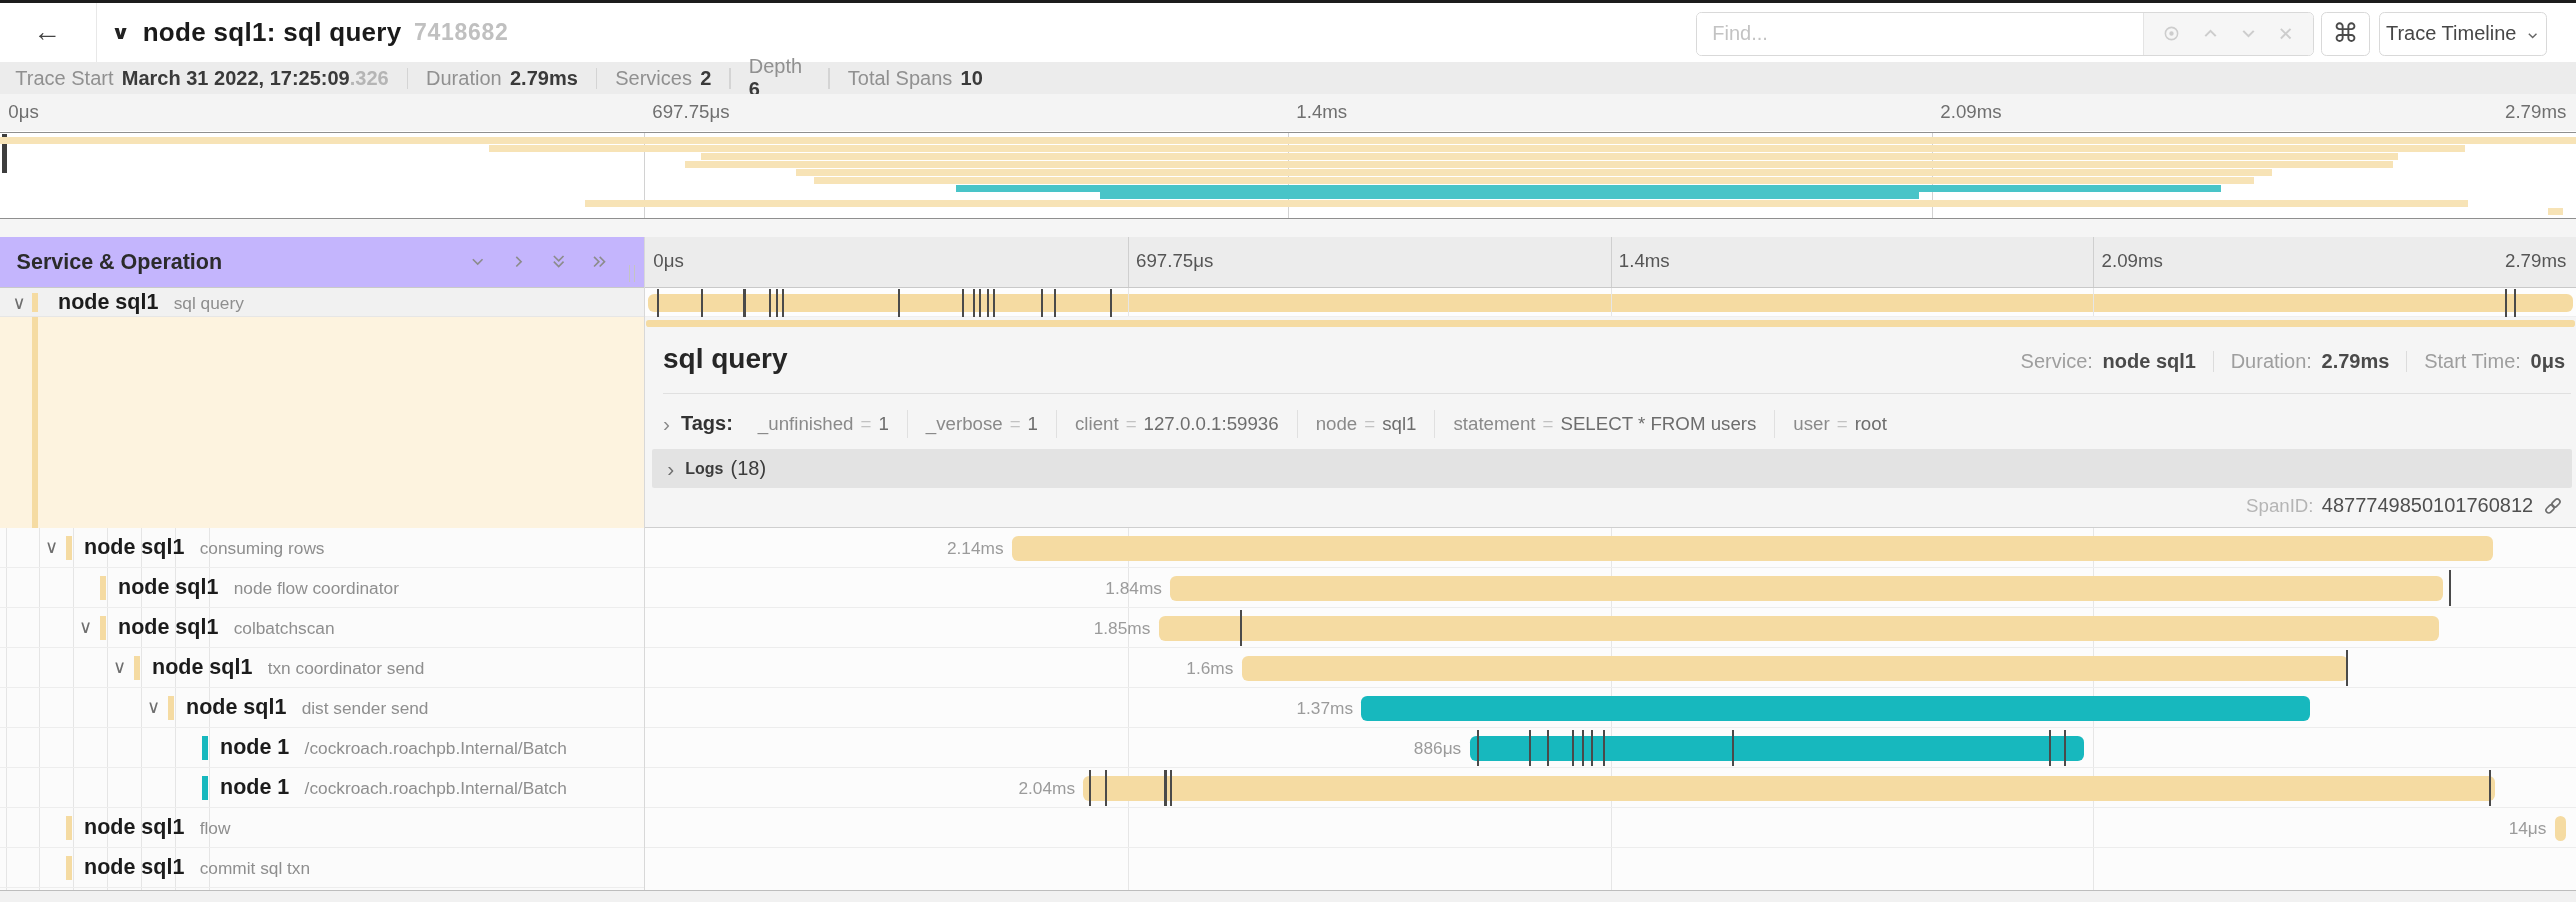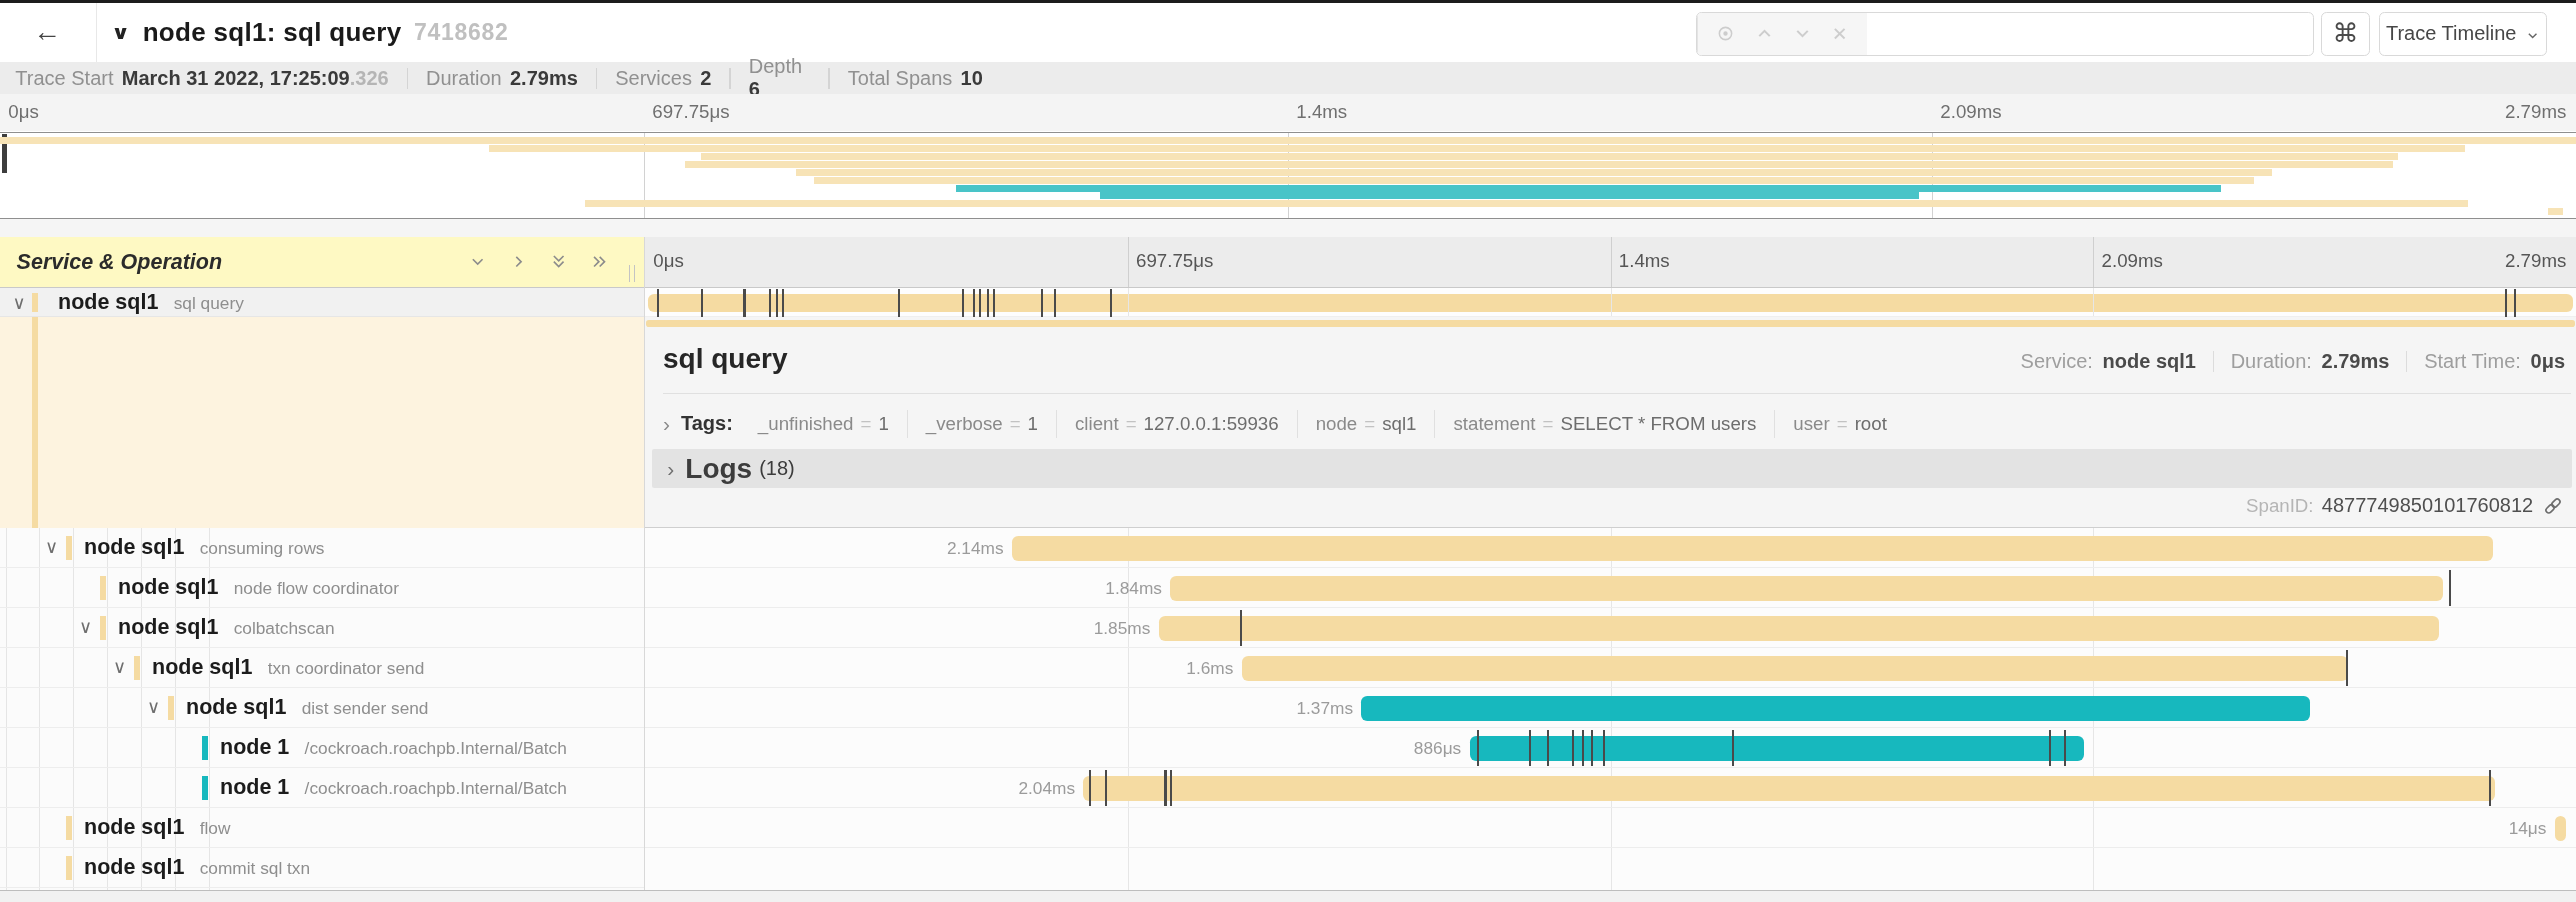--- a/index.html
+++ b/index.html
@@ -41,21 +41,21 @@
   #mini-labels{left:0;top:94px;width:100%;height:37px;background:#f4f4f4;}
   .ax-lbl{position:absolute;top:7px;font-size:18.7px;color:#6f6f6f;padding-left:8.3px;white-space:nowrap;}
   .ax-last{padding-left:0;padding-right:9.7px;}
   #mini-graph{left:0;top:132px;width:100%;height:87px;background:#fff;box-sizing:border-box;
               border-top:1.4px solid #8f8f8f;border-bottom:1.4px solid #8f8f8f;}
   #mini-graph .gcol{position:absolute;top:0;bottom:0;width:0.7px;background:#d2d2d2;}
   #mini-handle{left:2.1px;top:1.4px;width:4.9px;height:39px;background:#3d3d3d;}
   .mini-row{position:absolute;height:7px;}
   #mini-gap{left:0;top:219px;width:100%;height:18px;background:#f5f5f5;}
   
-  #sec-head-l{left:0;top:237px;width:645px;height:51px;background:#fef9c3;border-bottom:1.4px solid #c9c9c9;box-sizing:border-box;display:flex;align-items:center;font-style:italic;}
+  #sec-head-l{left:0;top:237px;width:645px;height:51px;background:#c4b5fd;border-bottom:1.4px solid #c9c9c9;box-sizing:border-box;display:flex;align-items:center;}
   #sec-title{font-size:21.5px;font-weight:bold;color:#2b2b2b;margin-left:16.6px;flex:1;}
   #sec-icons{display:flex;gap:21px;margin-right:36px;color:#8c8c8c;align-items:center;}
   #sec-icons svg{cursor:pointer;display:block;}
   #resize-handle{position:absolute;right:9.7px;bottom:5.5px;display:flex;gap:3.5px;cursor:col-resize;}
   #resize-handle i{display:block;width:1.4px;height:16.6px;background:#c4c4c4;}
   #sec-head-r{left:645px;top:237px;width:1931px;height:51px;background:#ececec;border-bottom:1.4px solid #c9c9c9;box-sizing:border-box;}
   #sec-head-r .gcol{position:absolute;top:0;bottom:0;width:0.7px;background:#cfcfcf;}
   #sec-head-r .ax-lbl{top:12.5px;color:#555;}
   
   #row1-left{left:0;top:288px;width:644px;height:29px;background:#f1f1f1;border-bottom:0.7px solid #e6e6e6;box-sizing:border-box;}
@@ -76,21 +76,21 @@
   #d-tags-row{position:absolute;left:18px;top:89px;height:35px;display:flex;align-items:center;}
   .chev-r{font-size:21px;color:#8a8a8a;margin-right:11px;}
   #d-tags-label{font-size:20px;font-weight:bold;color:#333;margin-right:7px;}
   .tag{display:flex;align-items:center;padding:0 18px;height:28px;text-align:center;}
   .tag + .tag{border-left:1.4px solid #e0e0e0;}
   .tag .k{font-size:18.7px;color:#8a8a8a;}
   .tag .eq{font-size:18.7px;color:#c2c2c2;padding:0 7px;}
   .tag .v{font-size:18.7px;color:#6d6d6d;}
   #d-logs{position:absolute;left:7px;right:4.2px;top:132px;height:39px;background:#e3e3e3;border-radius:2.1px;display:flex;align-items:center;cursor:pointer;}
   #d-logs .chev-r{margin-left:15.3px;color:#6f6f6f;}
-  #d-logs-label{font-size:28px;font-weight:bold;color:#3c3c3c;}
+  #d-logs-label{font-size:16px;font-weight:bold;color:#3c3c3c;}
   #d-logs-count{font-size:20px;color:#3c3c3c;margin-left:7px;}
   #d-spanid{position:absolute;right:12.5px;top:177px;display:flex;align-items:center;gap:8.3px;}
   #d-spanid .lbl{font-size:18.7px;color:#b5b5b5;}
   #d-spanid .val{font-size:20px;color:#4f4f4f;}
   #d-spanid svg{cursor:pointer;}
   
   #tree-col{left:0;top:528px;width:644px;height:362px;background:#fbfbfb;}
   #bar-col{left:645px;top:528px;width:1931px;height:362px;background:#fcfcfc;}
   #tree-col .guide{position:absolute;top:0;bottom:0;width:0.7px;background:#e5e5e5;}
   .t-row{position:relative;height:40px;border-bottom:0.7px solid #ededed;box-sizing:border-box;cursor:pointer;}
@@ -115,20 +115,21 @@
 
   <div class="abs" id="topbar">
     <div class="abs" id="back-btn">←</div>
     <div class="abs hdiv"></div>
     <div class="abs" id="title-wrap">
       <span id="title-chev">∨</span>
       <span id="page-title">node sql1: sql query</span>
       <span id="trace-id">7418682</span>
     </div>
     <div class="abs" id="find-wrap">
+      <input id="find-input" placeholder="Find..." style="">
       <div id="find-ops">
         <svg width="21" height="21" viewBox="0 0 24 24" fill="none" stroke="currentColor" stroke-width="1.8">
             <circle cx="12" cy="12" r="7"></circle>
             <circle cx="12" cy="12" r="1.6" fill="currentColor"></circle>
           </svg>
         <svg width="21" height="21" viewBox="0 0 24 24" fill="none" stroke="currentColor" stroke-width="2.4">
             <polyline points="6,15 12,9 18,15"></polyline>
           </svg>
         <svg width="21" height="21" viewBox="0 0 24 24" fill="none" stroke="currentColor" stroke-width="2.4">
             <polyline points="6,9 12,15 18,9"></polyline>

